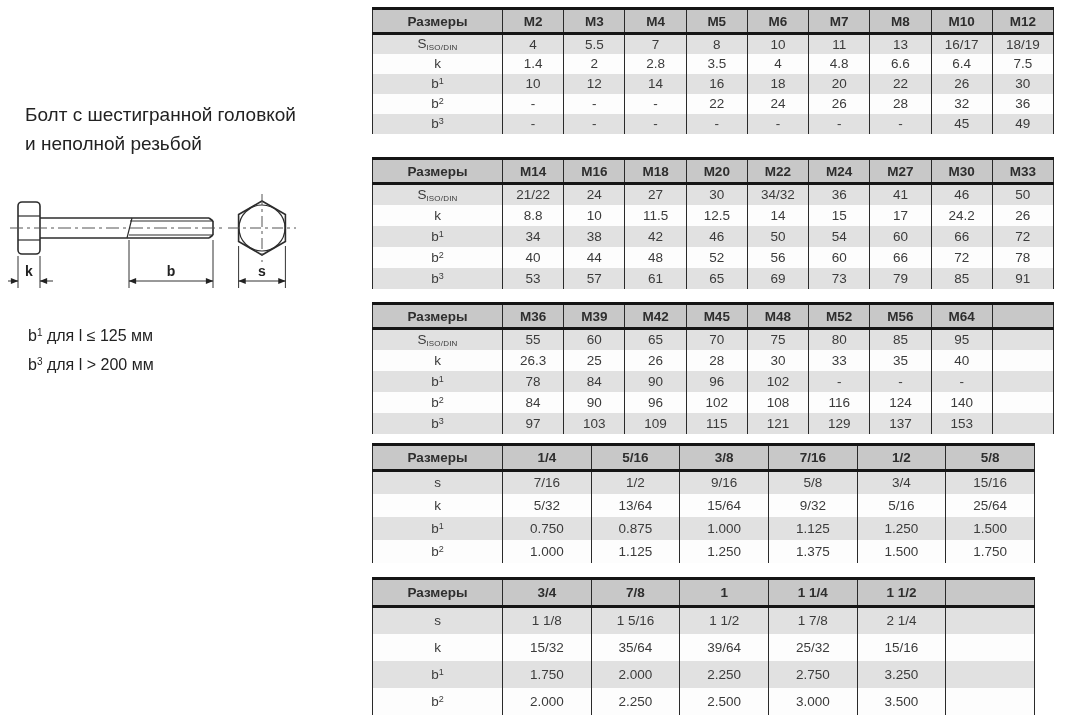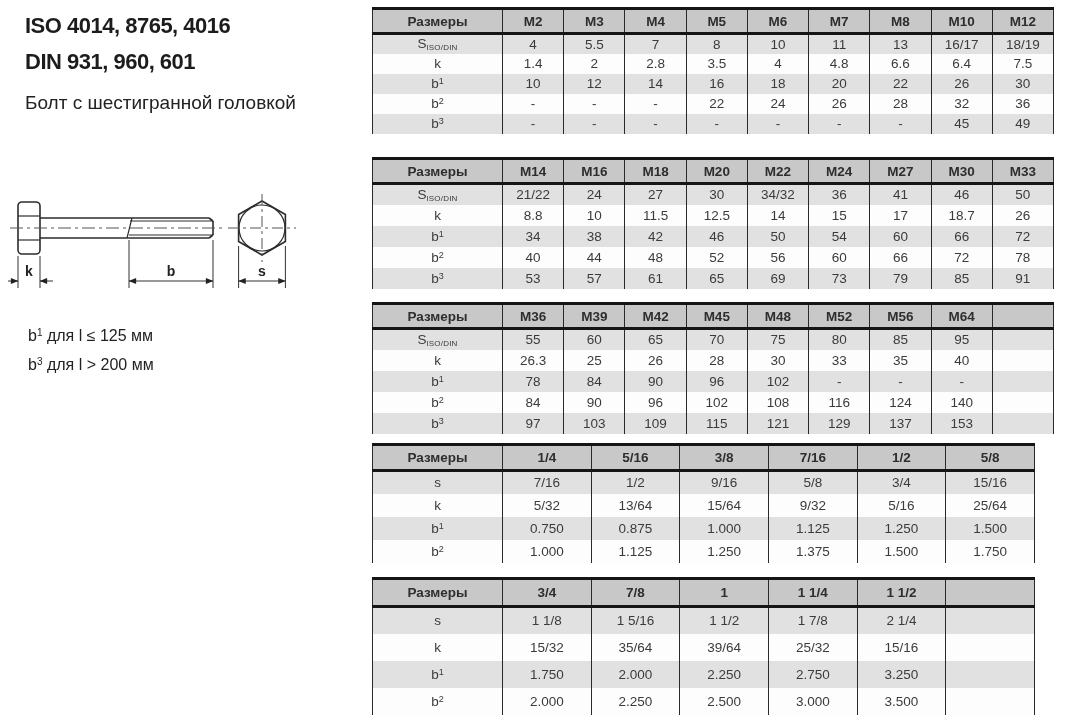--- a/index.html
+++ b/index.html
@@ -9,21 +9,21 @@
     font-family:"Liberation Sans","DejaVu Sans",sans-serif; color:#3b3b3b;
     overflow:hidden;
   }
   
   .title {
     position:absolute; left:25px; top:8px;
     font-size:22px; font-weight:bold; color:#1c1c1c;
     line-height:36px; letter-spacing:-0.5px;
   }
   .subtitle {
-    position:absolute; left:25px; top:88px;
+    position:absolute; left:25px; top:100px;
     font-size:19px; color:#222; line-height:29px;
   }
   .drawing { position:absolute; left:8px; top:188px; }
   .footnotes {
     position:absolute; left:28px; top:320px;
     font-size:16px; color:#222; line-height:26px;
   }
   .footnotes sup { font-size:10px; vertical-align:5px; }
   
   table.tbl {
@@ -57,27 +57,24 @@
   .drawing line, .drawing path, .drawing rect, .drawing circle, .drawing polygon {
     vector-effect:non-scaling-stroke;
   }
   .dim-label { font-size:14px; font-weight:bold; fill:#222; }
 </style>
 </head>
 <body>
 
 <div class="page">
 
-  <div class="title">
-    <div>ISO 4014, 8765, 4016</div>
-    <div>DIN 931, 960, 601</div>
-  </div>
 
   <div class="subtitle">
     <div>Болт с шестигранной головкой</div>
+    <div>и неполной резьбой</div>
   </div>
 
   <svg class="drawing" width="330" height="112" viewBox="0 0 330 112">
     <defs>
       <marker id="arw" viewBox="0 0 10 10" refX="9.5" refY="5" markerWidth="10" markerHeight="7.5" orient="auto-start-reverse">
         <path d="M0,1 L10,5 L0,9 z" fill="#222" stroke="none"></path>
       </marker>
     </defs>
     <g stroke="#2c2c2c" stroke-width="1.6" fill="none">
 
@@ -242,21 +239,21 @@
         </tr>
         <tr>
           <th>k</th>
           <td>8.8</td>
           <td>10</td>
           <td>11.5</td>
           <td>12.5</td>
           <td>14</td>
           <td>15</td>
           <td>17</td>
-          <td>18.7</td>
+          <td>24.2</td>
           <td>26</td>
         </tr>
         <tr>
           <th>b<sup>1</sup></th>
           <td>34</td>
           <td>38</td>
           <td>42</td>
           <td>46</td>
           <td>50</td>
           <td>54</td>

